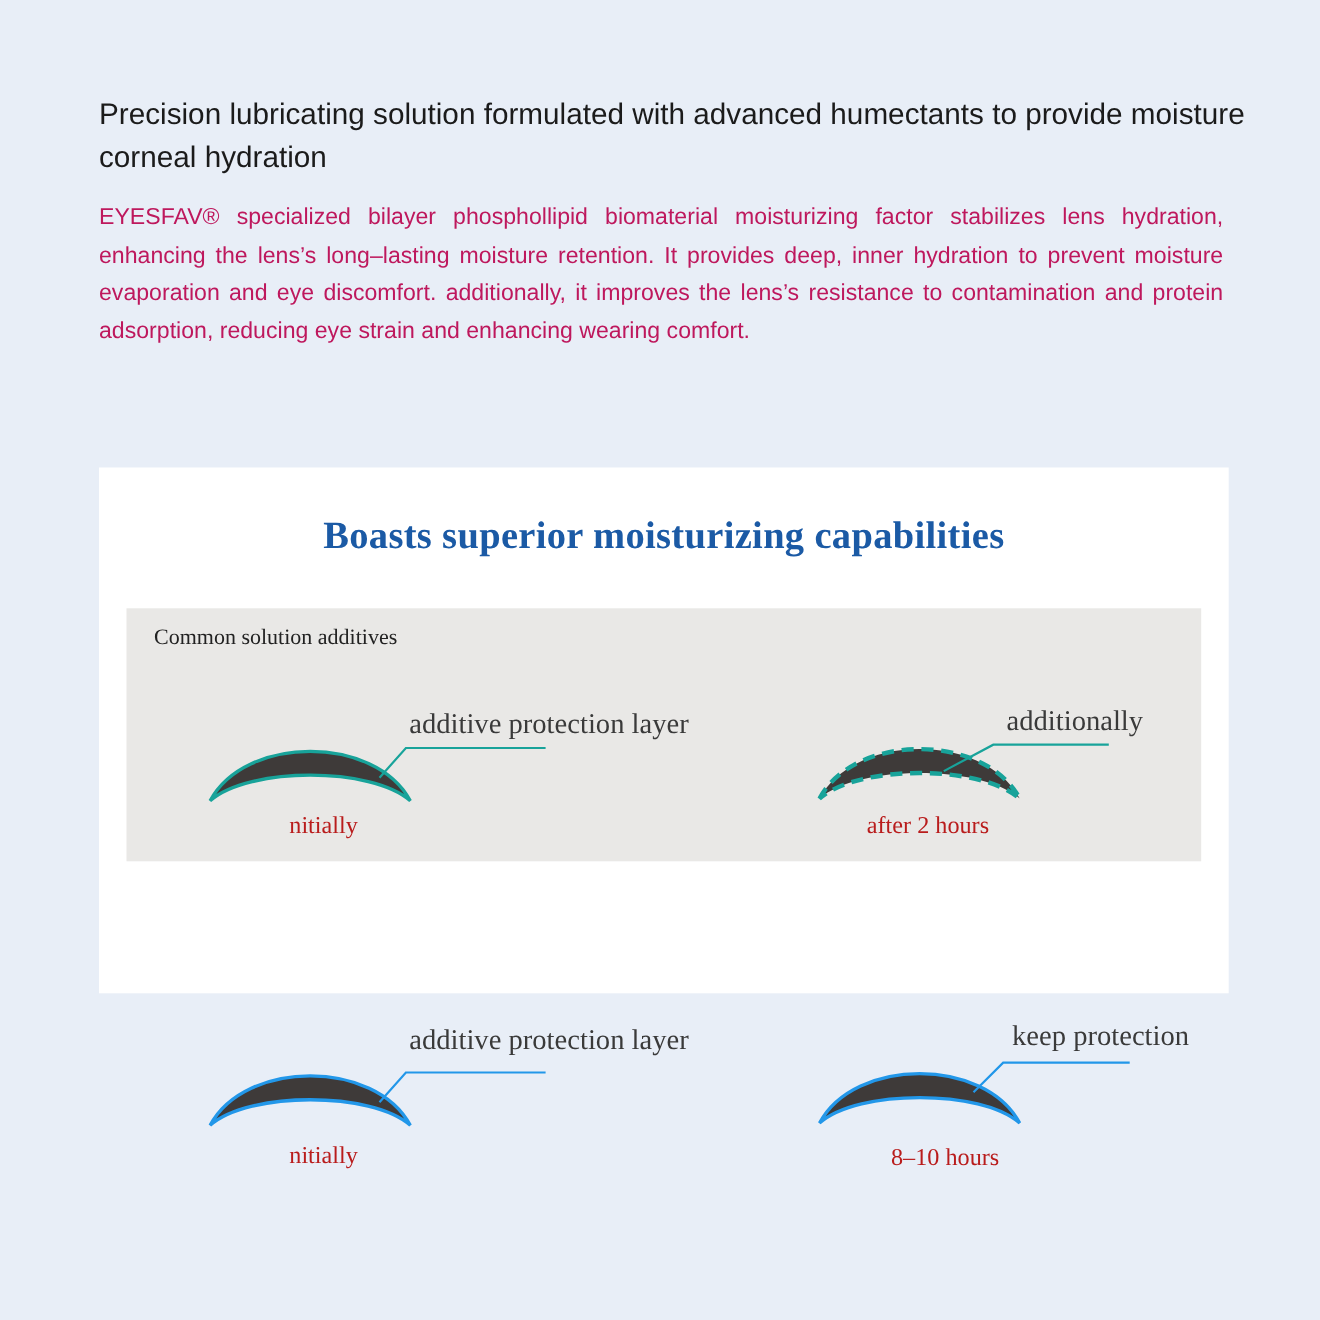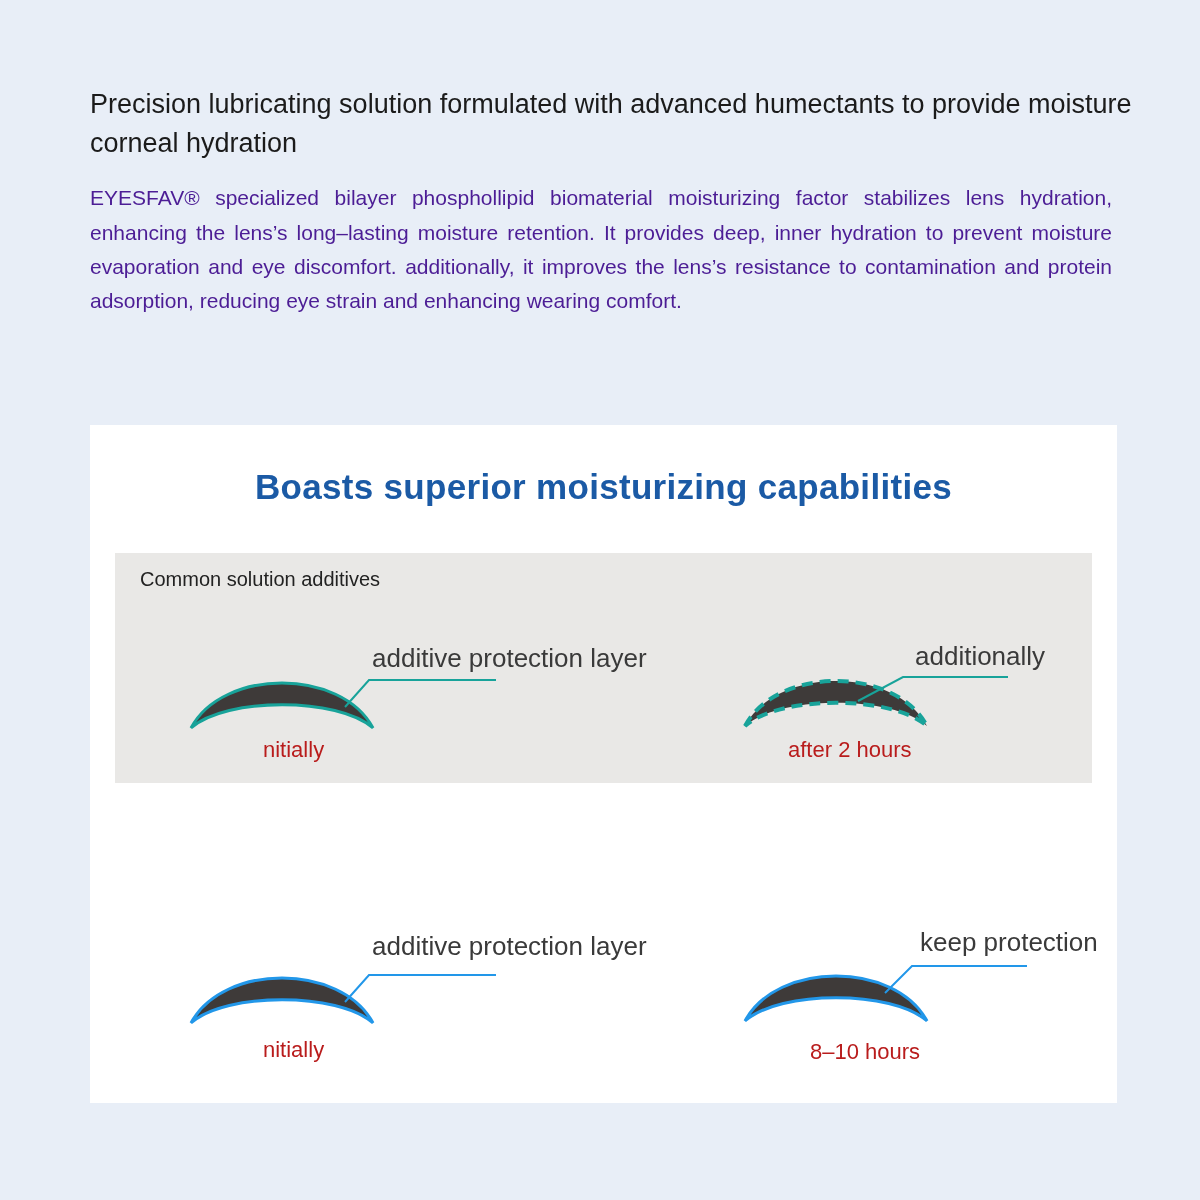--- a/index.html
+++ b/index.html
@@ -30,30 +30,31 @@
   .subtitle{
     margin-top:30px;
     font-size:27px;
     color:#1b1b1b;
     line-height:1.45;
     max-width:1055px;
   }
   .description{
     margin-top:18px;
     font-size:21px;
-    color:#4c1d95;
+    color:#be185d;
     line-height:1.63;
     max-width:1022px;
     text-align:justify;
   }
   .card{
     position:absolute;
     left:90px;top:425px;
-    width:1027px;height:678px;
+    width:1027px;height:478px;
     background:#ffffff;
+    font-family:Liberation Serif, serif;
   }
   .card-heading{
     position:absolute;
     top:42px;left:0;right:0;
     text-align:center;
     font-size:35px;
     font-weight:600;
     color:var(--accent);
     letter-spacing:0.3px;
   }

